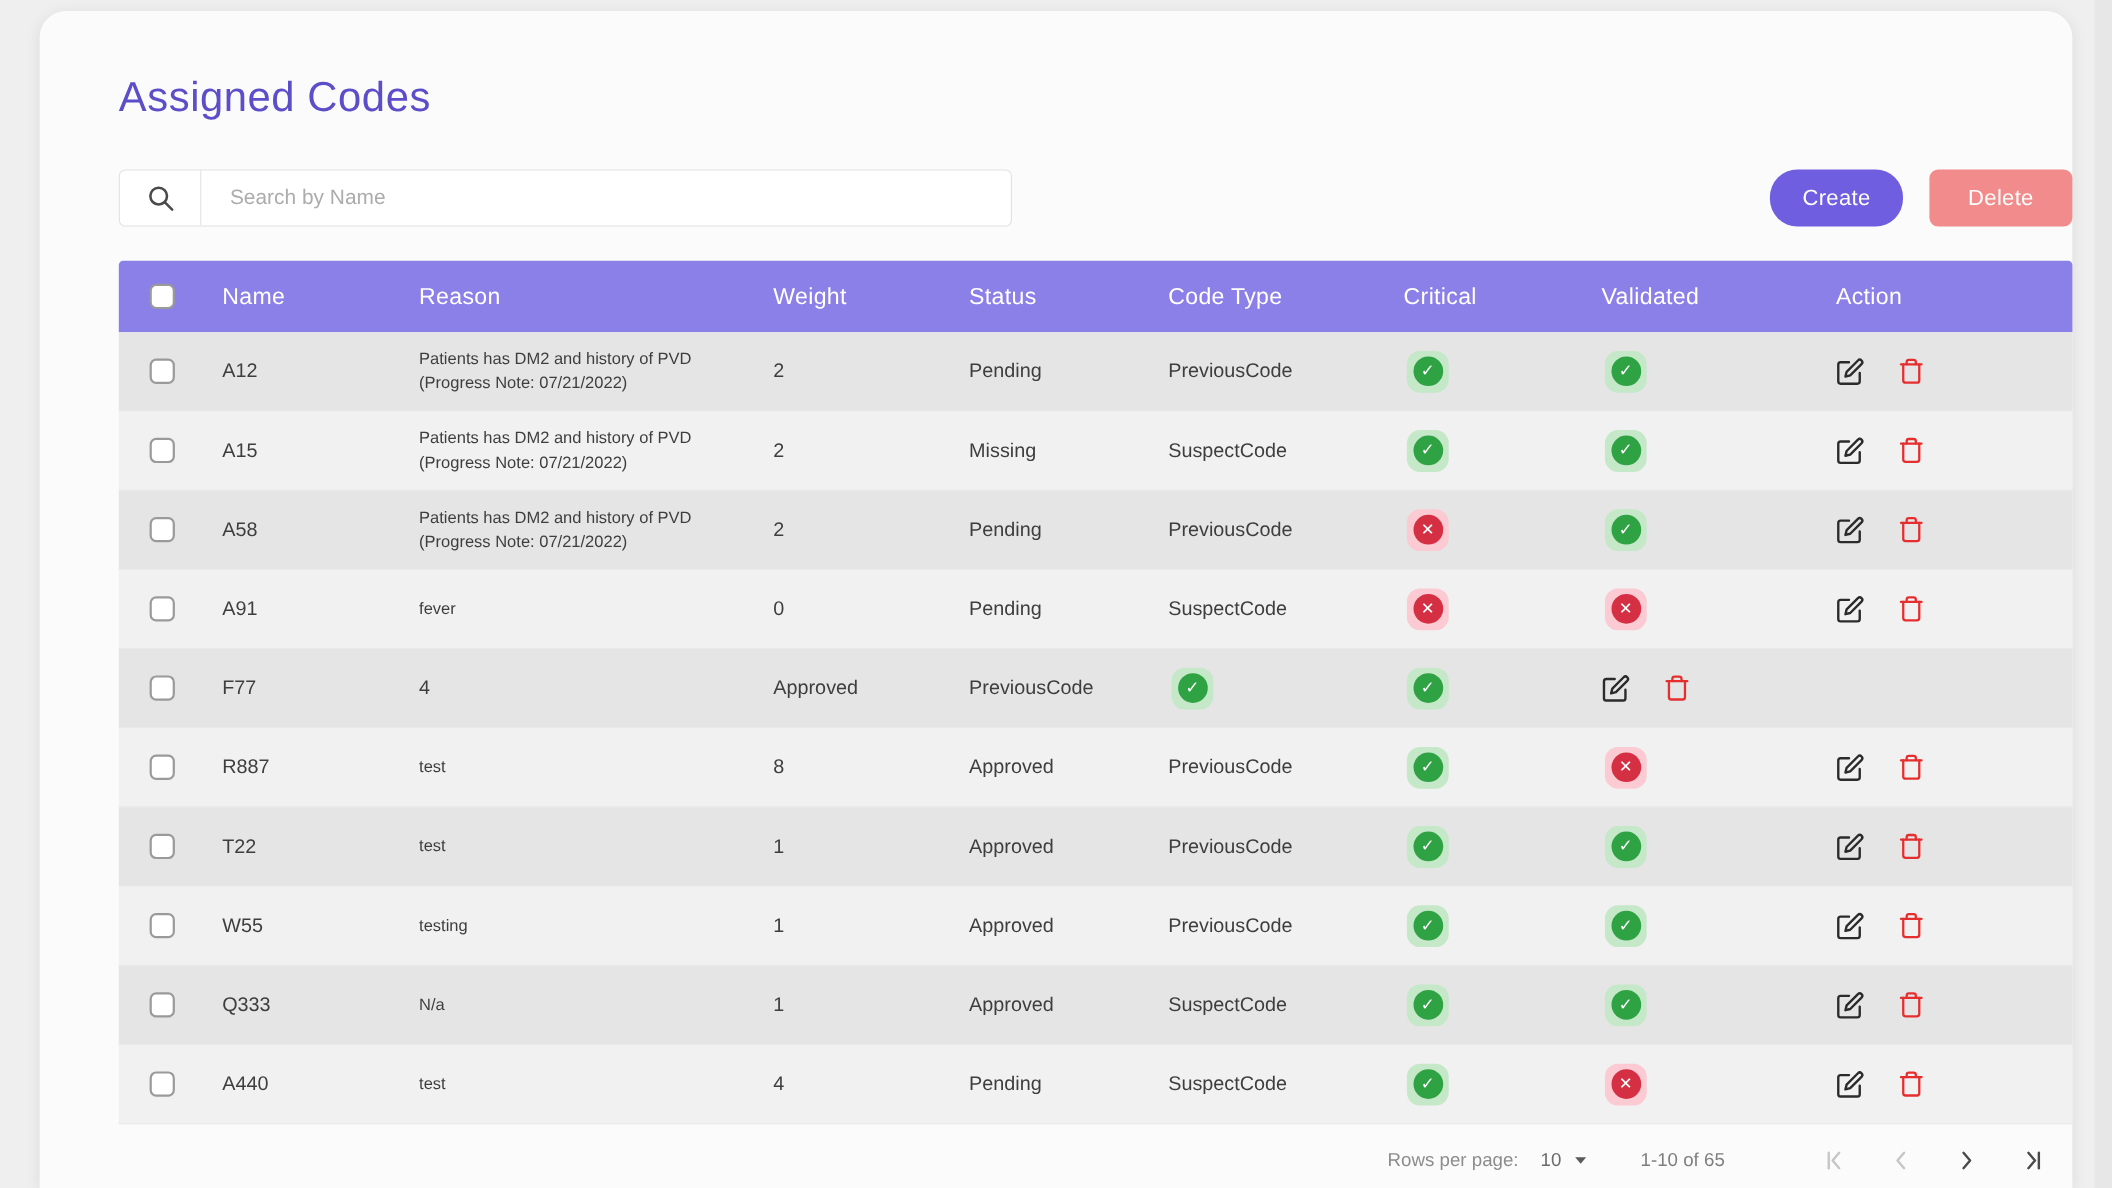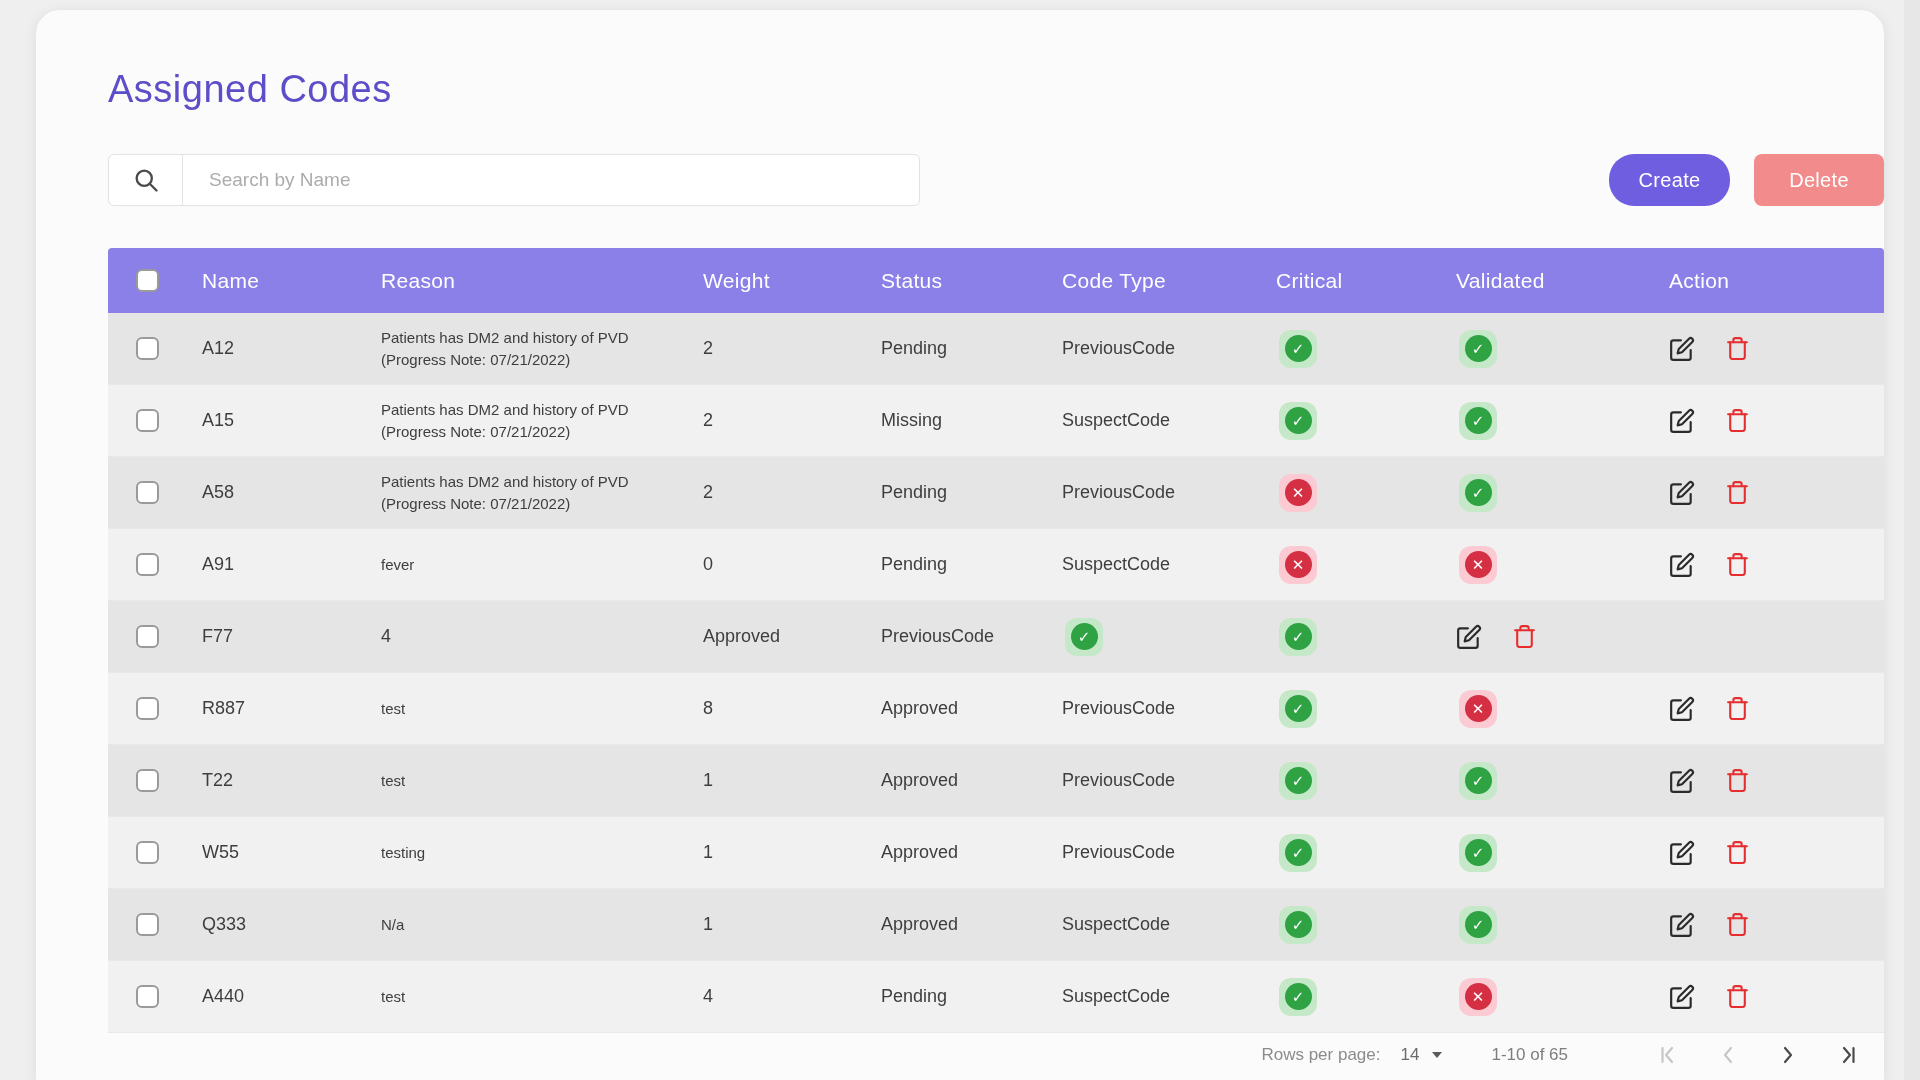--- a/index.html
+++ b/index.html
@@ -57,21 +57,21 @@
   }
   .search-box input::placeholder{color:#ACACAC;}
   .btn{
     position:absolute;top:0;height:52px;border:none;border-radius:8px;
     font-size:20px;color:#fff;cursor:pointer;letter-spacing:.3px;
     font-family:"Liberation Sans","DejaVu Sans",sans-serif;
   }
   .btn.create{left:1501px;width:121px;background:var(--create_purple);border-radius:25px;}
   .btn.delete{left:1646px;width:130px;background:var(--delete_salmon);}
   
-  .table{position:absolute;left:72px;top:238px;width:1776px;}
+  .table{position:absolute;left:72px;top:227px;width:1776px;}
   .grid-row{
     display:grid;
     grid-template-columns:94px 179px 322px 178px 181px 214px 180px 213px 1fr;
     align-items:center;
   }
   .thead{
     height:65px;background:var(--header_purple);color:#fff;
     border-radius:4px 4px 0 0;font-size:21px;font-weight:500;letter-spacing:.3px;
   }
   .trow{
@@ -507,21 +507,21 @@
         </svg>
       </span>
     </div>
   </div>
 </div>
   </div>
 
   <div class="tfoot">
     <span class="rpp-label">Rows per page:</span>
     <span class="rpp-select">
-      <span>14</span>
+      <span>10</span>
       <svg width="12" height="8" viewBox="0 0 12 8">
           <path d="M1 1h10L6 7z" fill="#5A5A5A"></path>
         </svg>
     </span>
     <span class="range-label">1-10 of 65</span>
     <button class="nav-btn disabled">
       <svg width="24" height="24" viewBox="0 0 24 24" fill="none" stroke="currentColor" stroke-width="2.2" stroke-linecap="round" stroke-linejoin="round">
         <line x1="6.5" y1="5" x2="6.5" y2="19"></line>
           <polyline points="16 5 10 12 16 19"></polyline>
       </svg>

